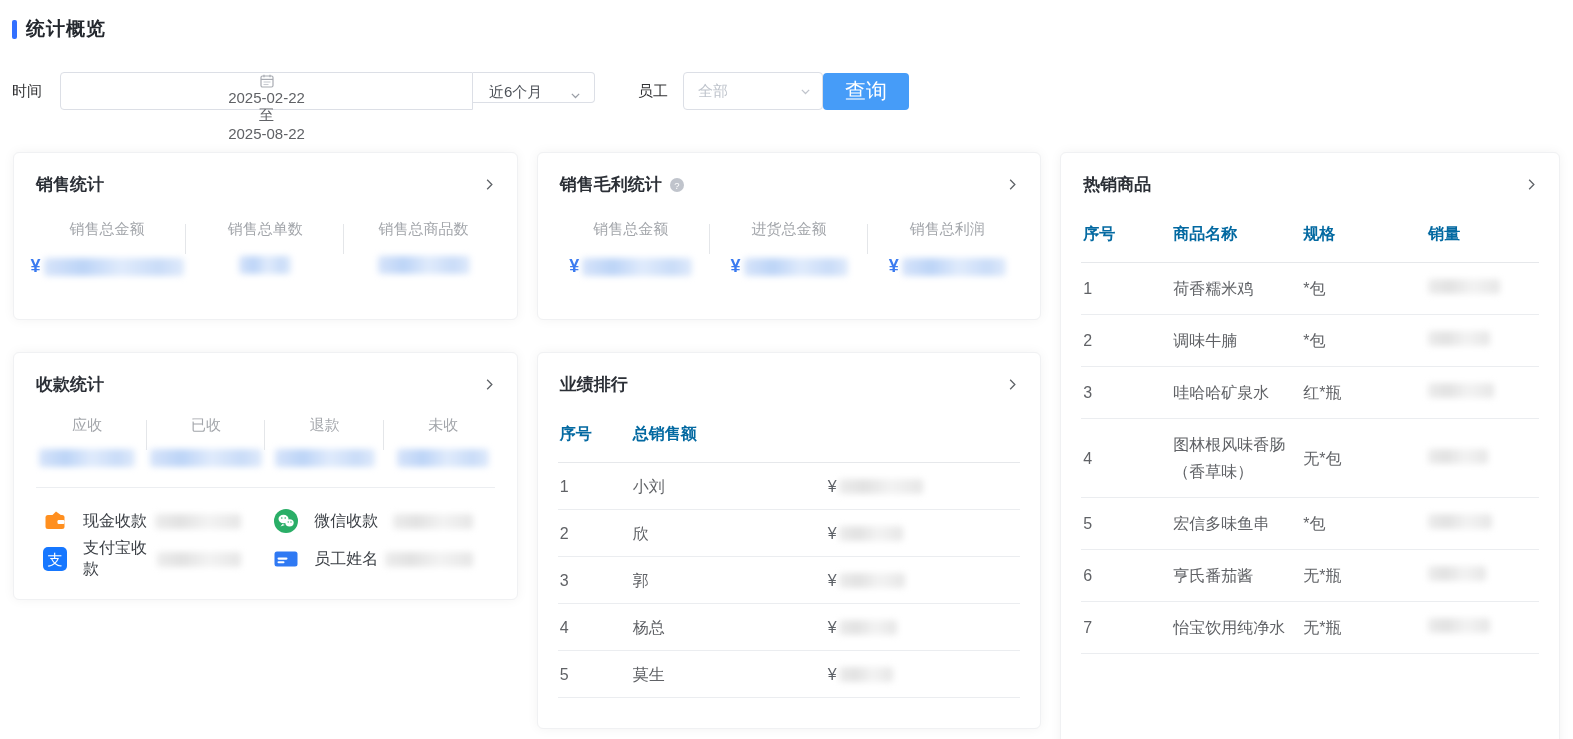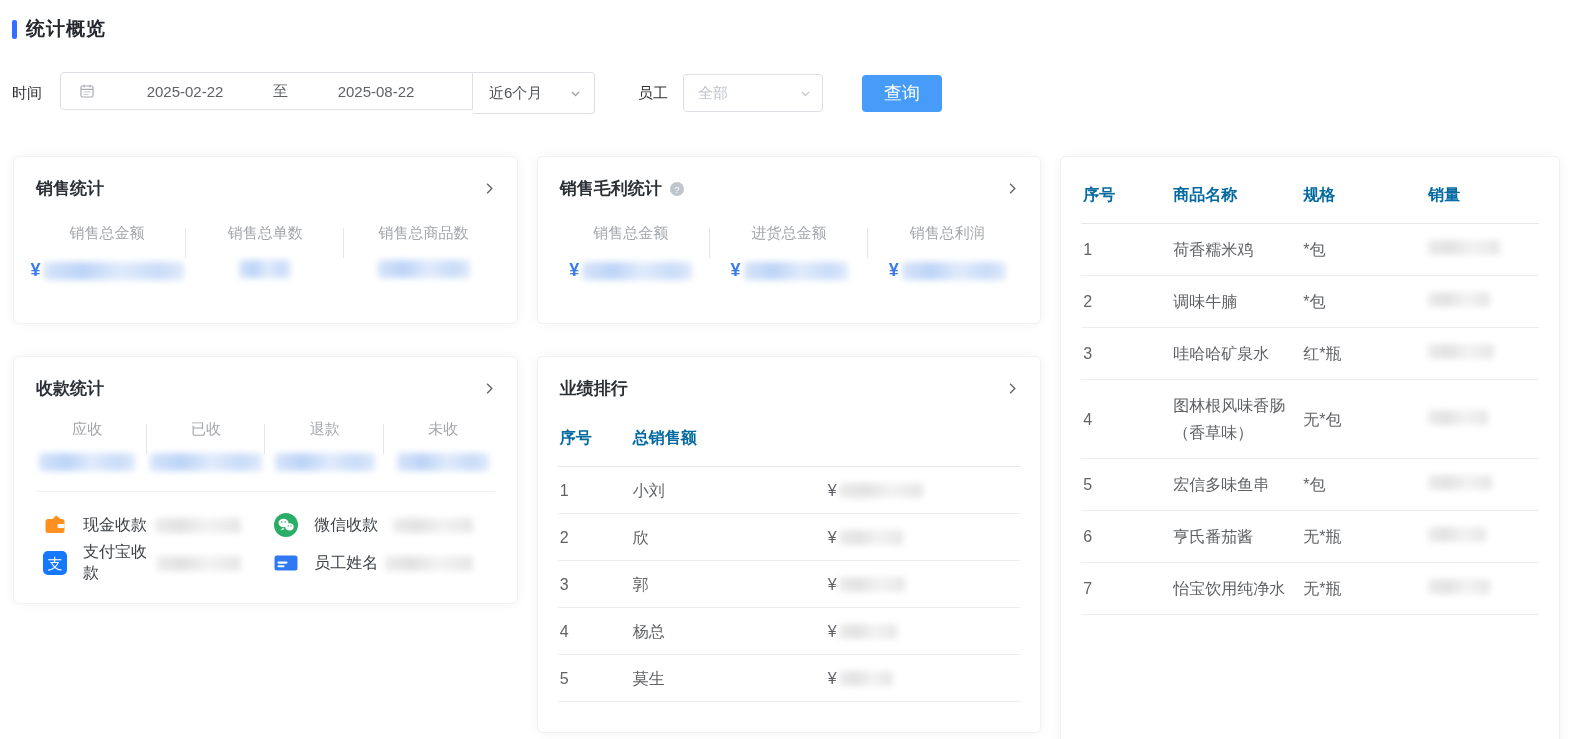--- a/index.html
+++ b/index.html
@@ -9,33 +9,33 @@
   
   .page-header { display:flex; align-items:center; padding:16px 0 0 12px; }
   .accent-bar { width:5px; height:19px; background:#3370ff; border-radius:2px; margin-right:9px; }
   .page-title { font-size:19px; font-weight:600; color:#24282e; letter-spacing:1px; }
 
   
   .filter-bar { display:flex; align-items:center; margin:30px 0 0 12px; }
   .filter-label { font-size:15px; color:#303133; }
   .date-range-group { display:flex; margin-left:18px; }
   .date-range-input { display:flex; align-items:center; width:413px; height:38px;
-    border:1px solid #dcdfe6; border-radius:4px 0 0 4px; background:#fff; padding:0 12px; cursor:pointer; }
+    border:1px solid #dcdfe6; border-radius:4px 0 0 4px; background:#fff; padding:0 12px; cursor:pointer;flex-direction:column; }
   .cal-icon { display:flex; margin:0 6px 0 6px; }
   .date-text { flex:1; text-align:center; font-size:15px; color:#606266; }
   .date-sep { font-size:15px; color:#606266; padding:0 4px; }
-  .preset-select { display:flex; align-items:center; justify-content:space-between; width:122px; height:42px;
+  .preset-select { display:flex; align-items:flex-end; justify-content:space-between; width:122px; height:31px;
     border:1px solid #dcdfe6; border-left:none; border-radius:0 4px 4px 0; padding:0 12px 0 16px;
     font-size:15px; color:#4e5259; cursor:pointer; background:#fff; }
   .emp-label { margin-left:43px; }
   .employee-select { display:flex; align-items:center; justify-content:space-between; width:140px; height:38px;
     border:1px solid #dcdfe6; border-radius:4px; margin-left:15px; padding:0 10px 0 14px;
     font-size:15px; color:#bfc4cc; cursor:pointer; background:#fff; }
-  .query-btn { margin-left:39px; height:37px; padding:0 22px; background:#469cf8; color:#fff;
-    border:none; border-radius:4px; font-size:18px; cursor:pointer; font-family:inherit; }
+  .query-btn { height:37px; padding:0 22px; background:#469cf8; color:#fff;
+    border:none; border-radius:4px; font-size:21px; cursor:pointer; font-family:inherit; }
 
   
   .cards { display:flex; align-items:flex-start; gap:19px; padding:0 13px; margin-top:42px; }
   .card-col { display:flex; flex-direction:column; gap:32px; }
   .col-a,.col-b { width:505px; }
   .col-c { width:500px; }
   .card { background:#fff; border:1px solid #f0f1f3; border-radius:6px;
     box-shadow:0 0 12px rgba(0,0,0,.05); }
   .card-head { display:flex; align-items:center; padding:20px 20px 0 22px; }
   .card-title { font-size:17px; font-weight:700; color:#2b2f36; }
@@ -354,20 +354,28 @@
               <span class="yuan-dark">¥</span>
               <span class="redact gray h14" style="width:54px;"></span>
             </span>
         </div>
       </div>
     </div>
   </div>
 
   <div class="card-col col-c">
     <div class="card card-hot">
+      <div class="card-head">
+        <span class="card-title">热销商品</span>
+        <span class="head-right">
+          <svg width="15" height="15" viewBox="0 0 16 16">
+              <path d="M5.5 3l5 5-5 5" fill="none" stroke="#5f6368" stroke-width="1.4"></path>
+            </svg>
+        </span>
+      </div>
       <div class="tbl">
         <div class="tbl-row hot-grid tbl-head">
           <span class="cell">序号</span>
           <span class="cell">商品名称</span>
           <span class="cell">规格</span>
           <span class="cell">销量</span>
         </div>
         <div class="tbl-row hot-grid hot-row">
           <span class="cell">1</span>
           <span class="cell">荷香糯米鸡</span>

